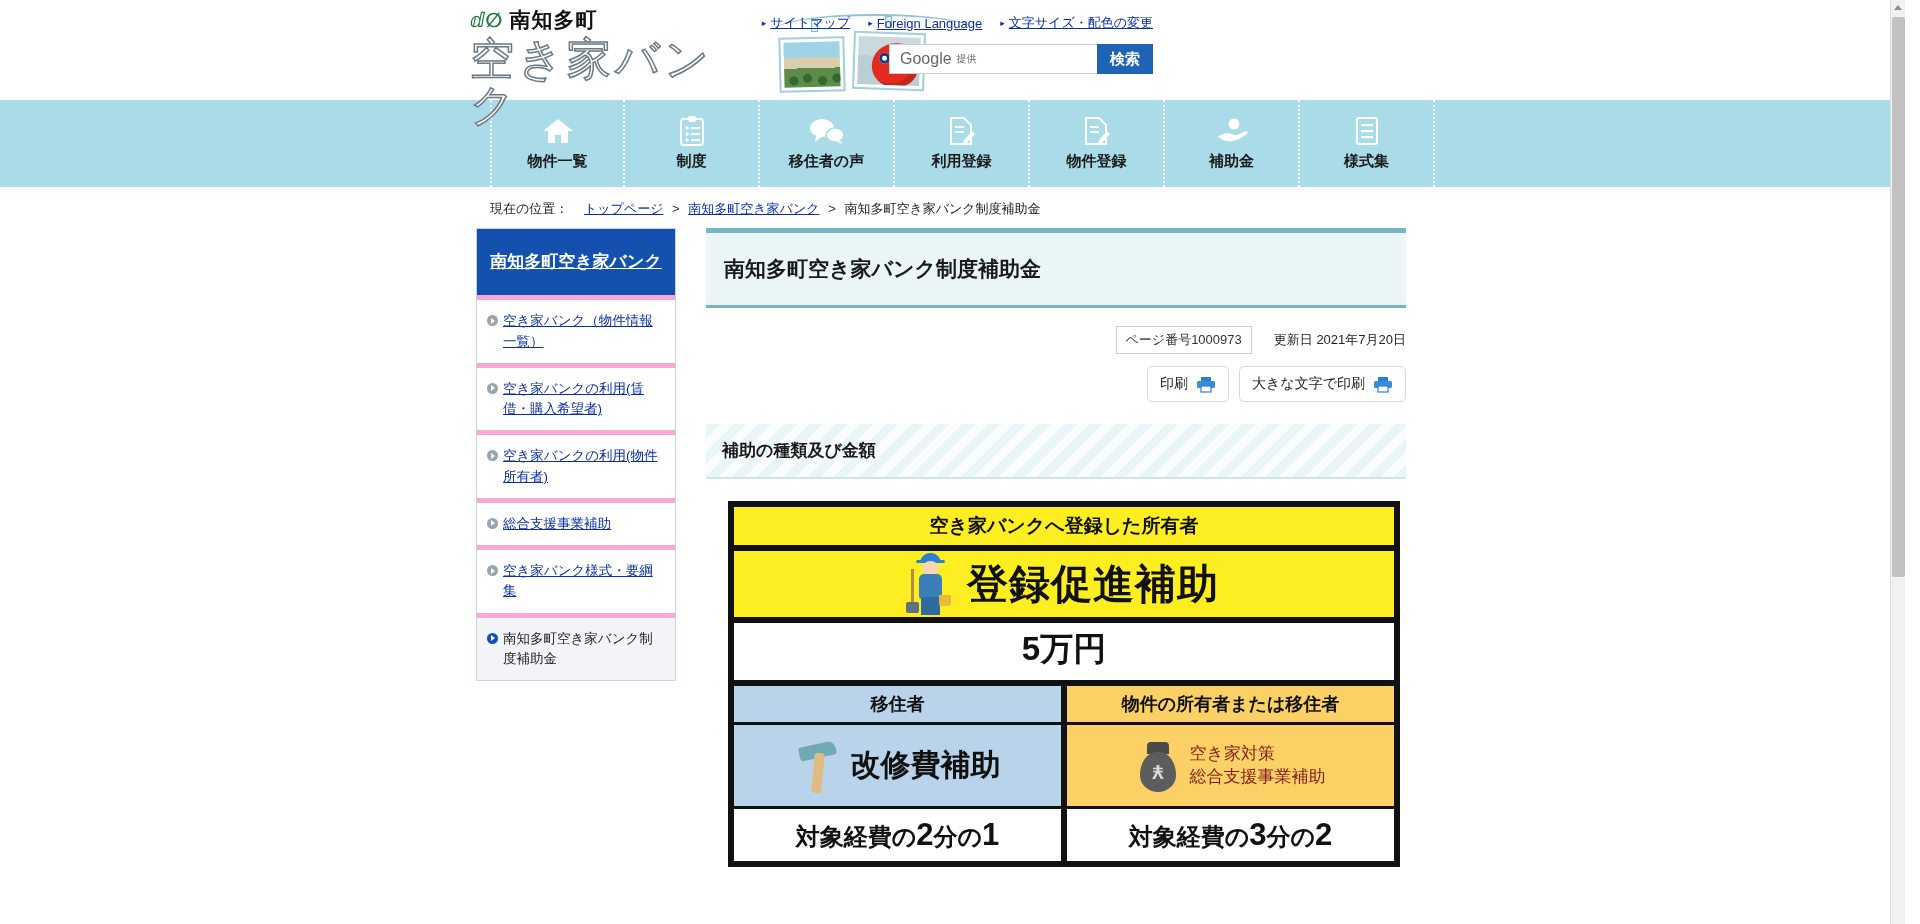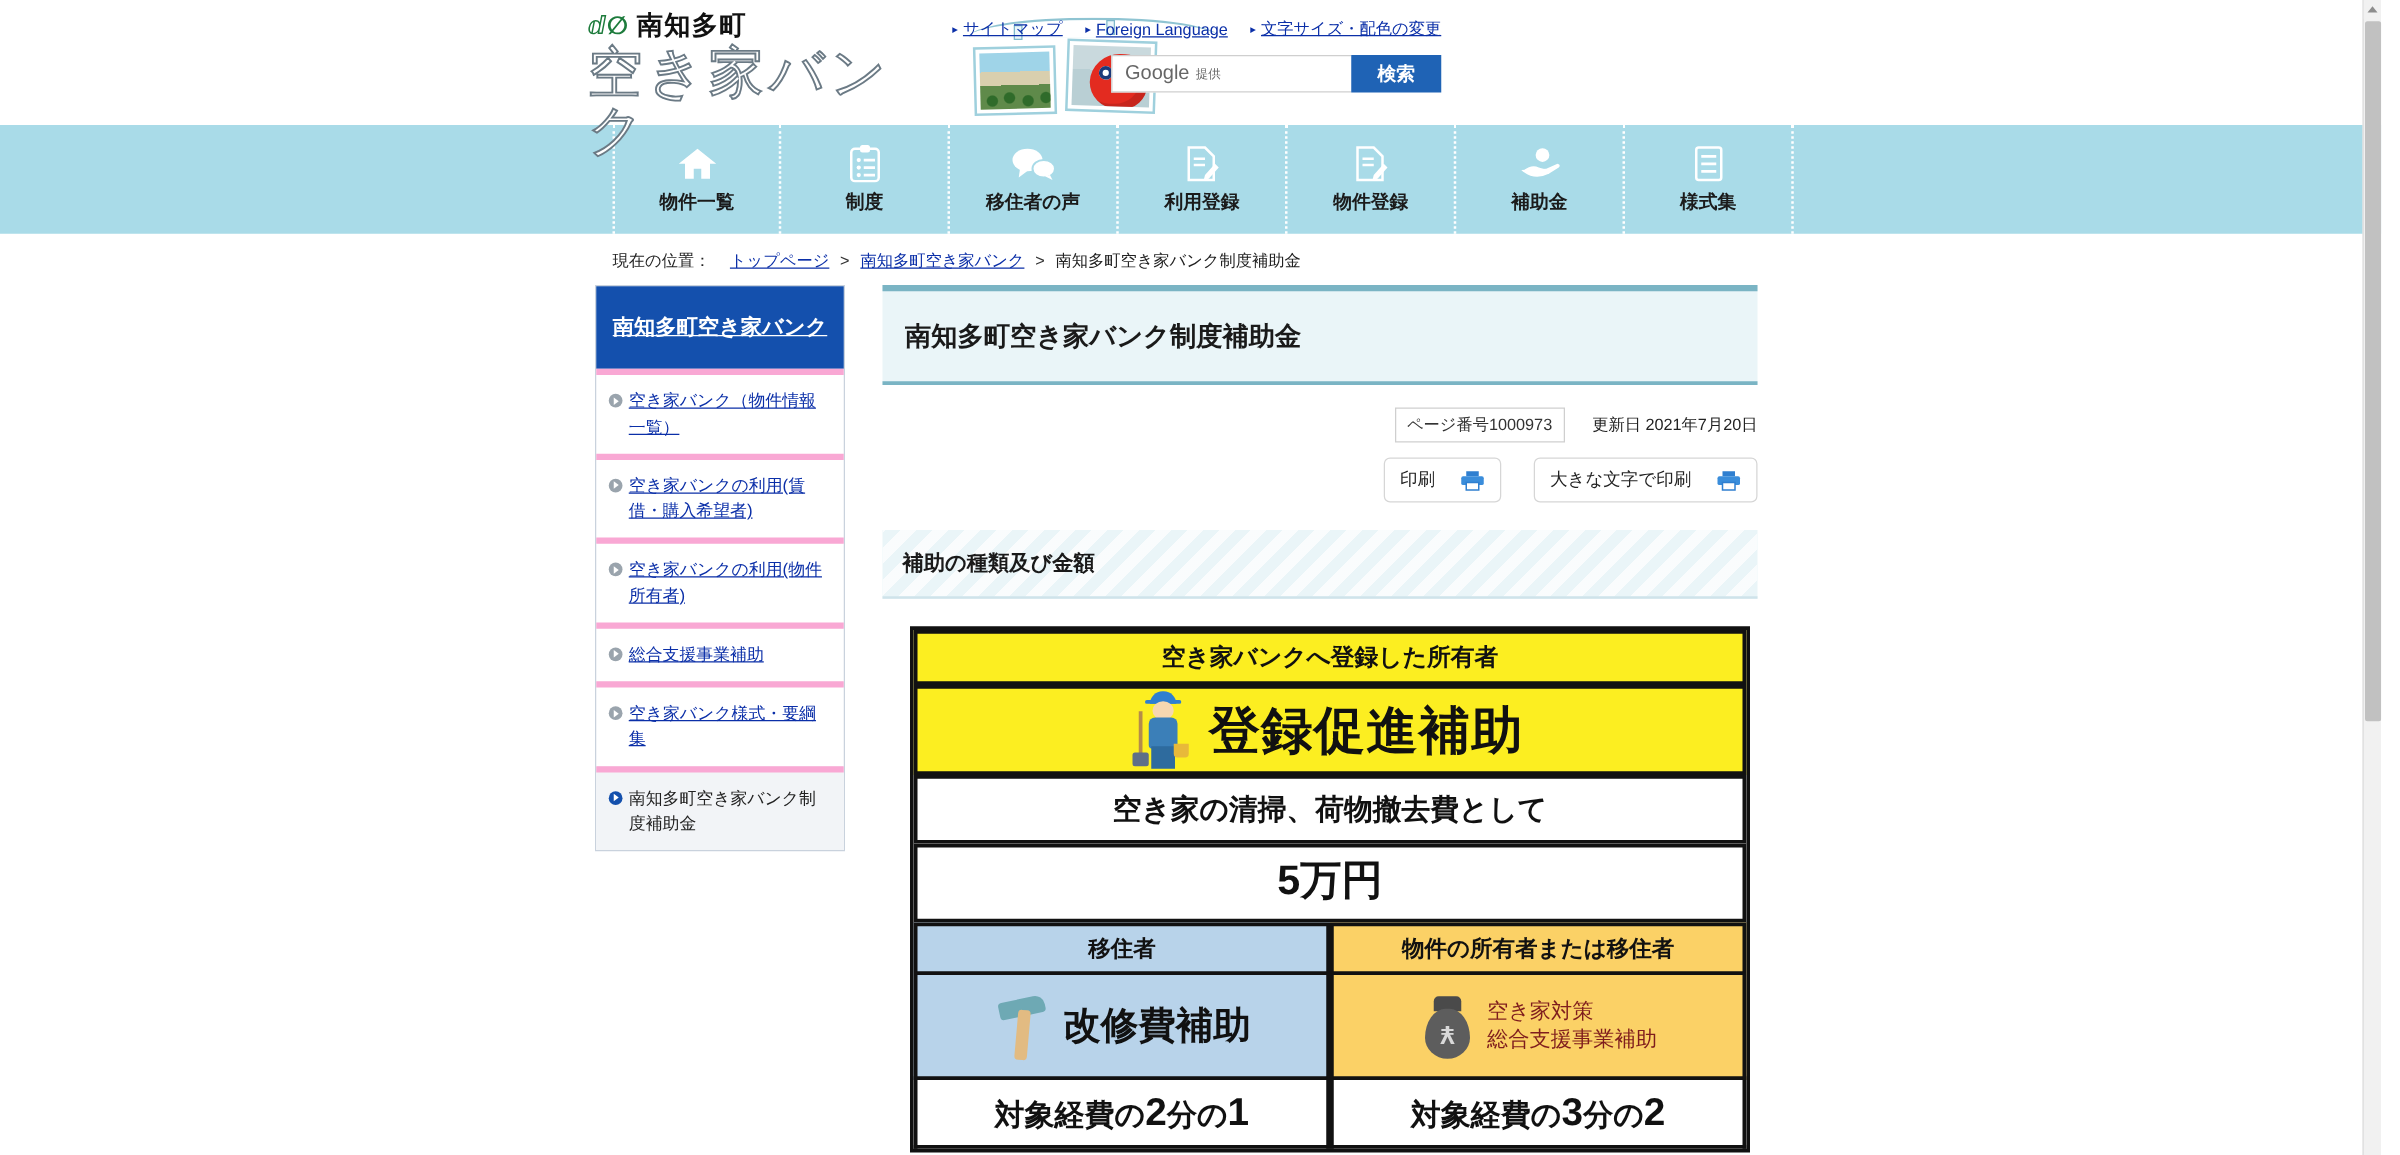--- a/index.html
+++ b/index.html
@@ -136,21 +136,21 @@
     font-size: 15px;
     color: #777;
     font-family: "Liberation Sans", sans-serif;
     outline: none;
     display: flex;
     align-items: center;
   }
   .search-input .g { font-size: 16px; color: #666; }
   .search-input .sub { font-size: 10px; color: #666; margin-left: 5px; }
   .search-btn {
-    width: 72px;
+    width: 56px;
     background: #1f63b5;
     color: #fff;
     border: none;
     font-size: 15px;
     font-weight: bold;
     cursor: pointer;
     font-family: "Liberation Sans", sans-serif;
   }
 
   
@@ -277,24 +277,23 @@
   }
   .print-btn {
     border: 1px solid #d6d6d6;
     border-radius: 5px;
     background: #fff;
     padding: 8px 12px;
     font-size: 14px;
     color: #222;
     display: flex;
     align-items: center;
-    gap: 20px;
+    gap: 8px;
     cursor: pointer;
     font-family: "Liberation Sans", sans-serif;
-    margin-left: 16px;
   }
   .printer svg { display: block; }
 
   .sec-head {
     position: relative;
     background: #eaf5f8;
     border-bottom: 2px solid #cfe3ea;
     padding: 15px 16px;
     font-size: 17px;
     font-weight: bold;
@@ -666,21 +665,20 @@
             <span class="cap"></span>
               <span class="face"></span>
               <span class="body"></span>
             <span class="legs"></span>
               <span class="broom"></span>
               <span class="bucket"></span>
           </span>
           <span class="big">登録促進補助</span>
         </div>
 
-        <div class="band row-desc">空き家の清掃、荷物撤去費として</div>
 
         <div class="band row-amount">5万円</div>
 
         <div class="two-col">
 
           <div class="col">
             <div class="hd blue-bg">移住者</div>
             <div class="bd blue-bg">
               <span class="hammer">
                 <span class="hd2"></span>

